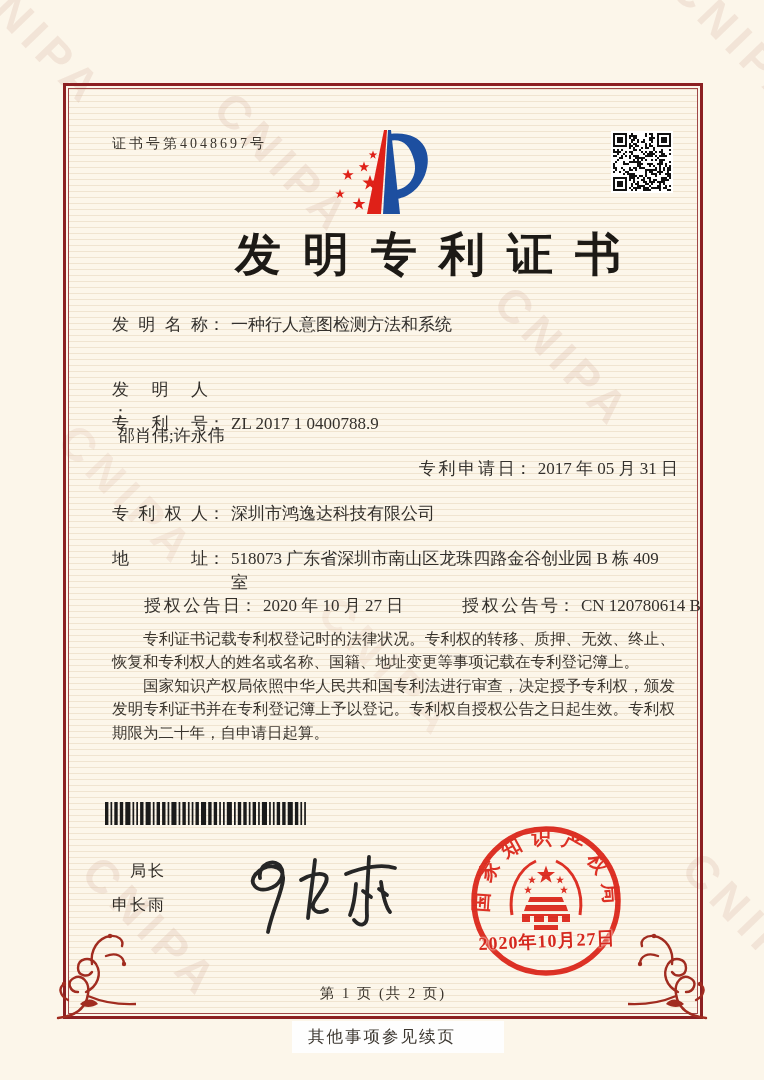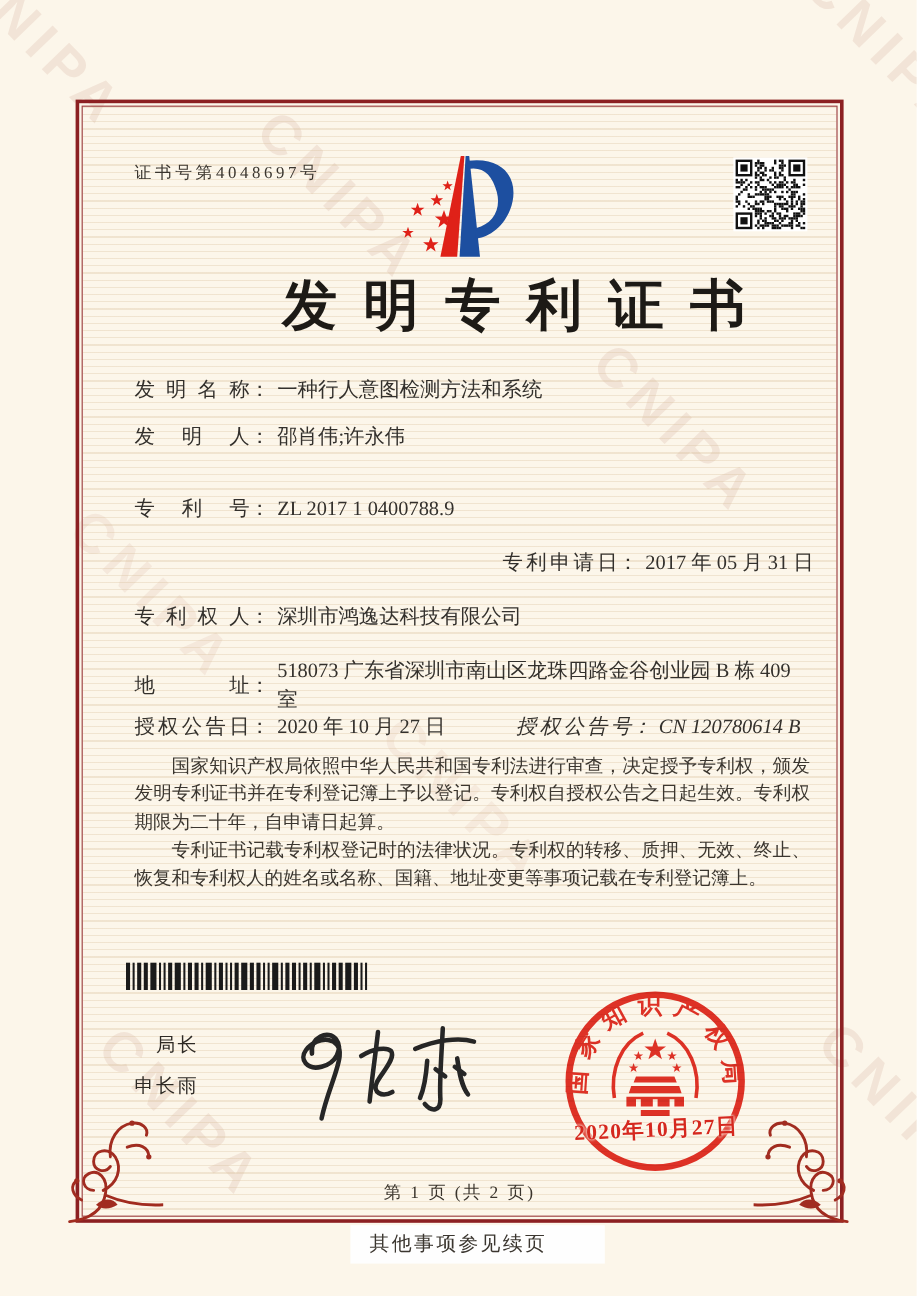--- a/index.html
+++ b/index.html
@@ -34,21 +34,21 @@
   .logo{position:absolute;left:330px;top:122px;width:112px;height:100px;}
   .qr{position:absolute;left:611px;top:131px;width:62px;height:62px;}
   .title{
     position:absolute;left:63px;top:224px;width:640px;text-align:center;
     font-size:46px;font-weight:bold;letter-spacing:22px;text-indent:22px;color:#1d1a16;margin-left:45px;
   }
   .field-row{position:absolute;left:112px;width:566px;font-size:17px;display:flex;align-items:flex-start;}
   .flabel{display:inline-block;width:96px;text-align:justify;text-align-last:justify;flex:none;color:#33302c;}
   .fcolon{flex:none;}
   .fvalue{margin-left:6px;max-width:430px;line-height:24px;}
-  .row7-group2{position:absolute;left:318px;top:0;display:flex;font-style:italic;}
+  .row7-group2{position:absolute;left:318px;top:0;display:flex;}
   .paras{position:absolute;left:112px;top:627px;width:563px;font-size:15.5px;line-height:23.4px;text-align:justify;color:#3b362f;}
   .paras p{margin:0;text-indent:2em;}
   .barcode{position:absolute;left:105px;top:802px;width:206px;height:23px;}
   .signoff{position:absolute;left:112px;top:861px;font-size:16px;letter-spacing:2px;color:#2e2a25;text-align:right;}
   .signoff div{margin-bottom:13px;}
   .signature{position:absolute;left:222px;top:846px;width:190px;height:92px;}
   .seal{position:absolute;left:468px;top:823px;width:156px;height:156px;opacity:0.94;mix-blend-mode:multiply;}
   .seal-date{
     position:absolute;left:472px;top:929px;width:150px;text-align:center;
     font-size:18px;font-weight:bold;color:#d5281e;transform:rotate(-2.5deg);
@@ -398,59 +398,59 @@
       <rect x="29" y="29" width="1" height="1" fill="#111"></rect>
     </svg>
 
   <div class="title">发明专利证书</div>
 
   <div class="field-row" style="top:302px;margin-top:11px;">
     <span class="flabel">发明名称</span>
       <span class="fcolon">：</span>
     <span class="fvalue">一种行人意图检测方法和系统</span>
   </div>
-  <div class="field-row" style="top:352px;">
+  <div class="field-row" style="top:378px;flex-direction:column;">
     <span class="flabel">发明人</span>
       <span class="fcolon">：</span>
     <span class="fvalue">邵肖伟;许永伟</span>
   </div>
   <div class="field-row" style="top:412px;">
     <span class="flabel">专利号</span>
       <span class="fcolon">：</span>
     <span class="fvalue">ZL 2017 1 0400788.9</span>
   </div>
   <div class="field-row" style="top:457px;justify-content:flex-end;">
     <span class="flabel">专利申请日</span>
       <span class="fcolon">：</span>
     <span class="fvalue">2017 年 05 月 31 日</span>
   </div>
   <div class="field-row" style="top:502px;">
     <span class="flabel">专利权人</span>
       <span class="fcolon">：</span>
     <span class="fvalue">深圳市鸿逸达科技有限公司</span>
   </div>
-  <div class="field-row" style="top:547px;align-items:center;">
+  <div class="field-row" style="top:547px;">
     <span class="flabel">地址</span>
       <span class="fcolon">：</span>
     <span class="fvalue" style="width:428px;">518073 广东省深圳市南山区龙珠四路金谷创业园 B 栋 409 室</span>
   </div>
-  <div class="field-row" style="top:594px;position:absolute;">
+  <div class="field-row" style="top:594px;position:absolute;margin-left:32px;">
     <span class="flabel">授权公告日</span>
       <span class="fcolon">：</span>
     <span class="fvalue">2020 年 10 月 27 日</span>
     <span class="row7-group2">
       <span class="flabel">授权公告号</span>
         <span class="fcolon">：</span>
       <span class="fvalue">CN 120780614 B</span>
     </span>
   </div>
 
   <div class="paras">
+    <p>专利证书记载专利权登记时的法律状况。专利权的转移、质押、无效、终止、恢复和专利权人的姓名或名称、国籍、地址变更等事项记载在专利登记簿上。</p>
     <p>国家知识产权局依照中华人民共和国专利法进行审查，决定授予专利权，颁发发明专利证书并在专利登记簿上予以登记。专利权自授权公告之日起生效。专利权期限为二十年，自申请日起算。</p>
-    <p>专利证书记载专利权登记时的法律状况。专利权的转移、质押、无效、终止、恢复和专利权人的姓名或名称、国籍、地址变更等事项记载在专利登记簿上。</p>
   </div>
 
   <svg class="barcode" id="barcode" viewBox="0 0 206 23">
       <rect x="0" y="0" width="3.4" height="23" fill="#1a1a1a"></rect>
       <rect x="5.5" y="0" width="1.7" height="23" fill="#1a1a1a"></rect>
       <rect x="9.3" y="0" width="3.4" height="23" fill="#1a1a1a"></rect>
       <rect x="14.8" y="0" width="3.4" height="23" fill="#1a1a1a"></rect>
       <rect x="20.3" y="0" width="5.1" height="23" fill="#1a1a1a"></rect>
       <rect x="27.5" y="0" width="1.7" height="23" fill="#1a1a1a"></rect>
       <rect x="31.3" y="0" width="1.7" height="23" fill="#1a1a1a"></rect>

